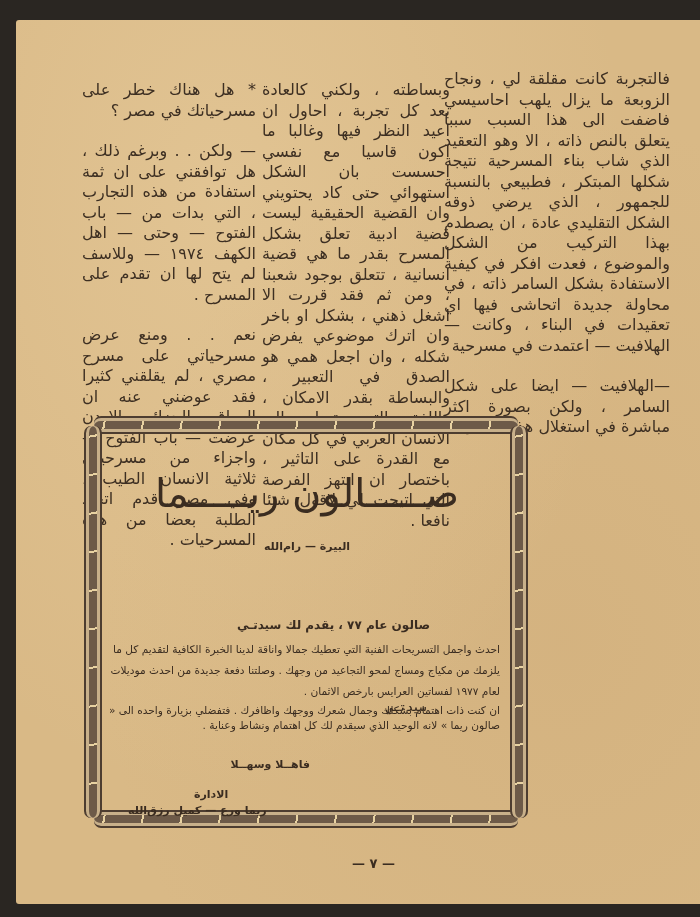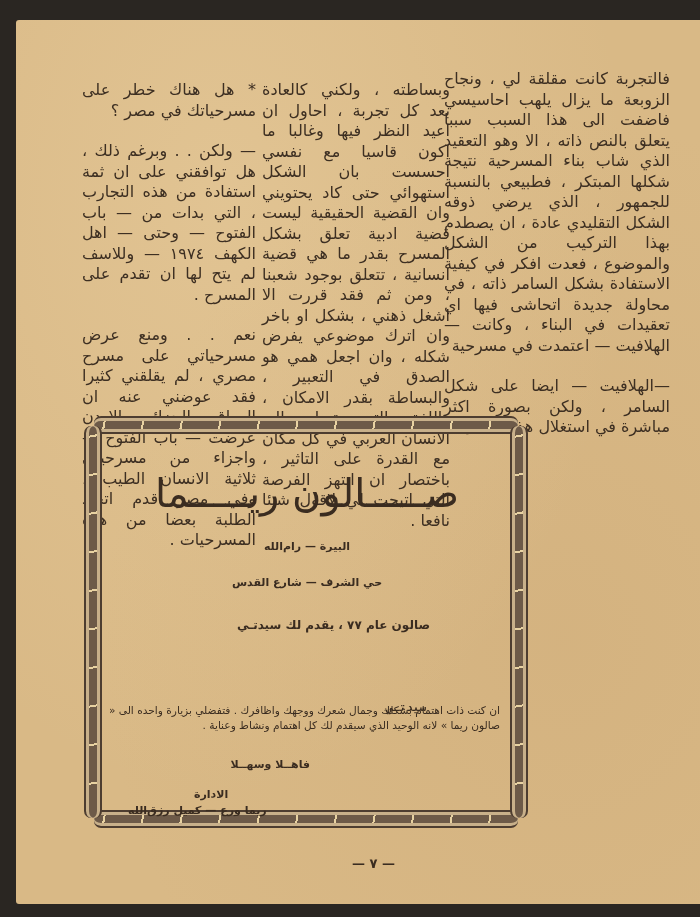--- a/index.html
+++ b/index.html
@@ -153,22 +153,22 @@
 
   <div class="ad">
     <div class="rope-h rope-top"></div>
     <div class="rope-h rope-bottom"></div>
     <div class="rope-v rope-left"></div>
     <div class="rope-v rope-right"></div>
 
     <div class="ad-inner">
       <div class="ad-title">صـــــالون ريـــــما</div>
       <div class="ad-loc1">البيرة — رام‌الله</div>
-      <div class="ad-loc2">حي الشرف — شارع القدس</div>
       <div class="ad-heading">صالون عام ٧٧ ، يقدم لك سيدتـي</div>
+      <div class="ad-p1">احدث واجمل التسريحات الفنية التي تعطيك جمالا واناقة لدينا الخبرة الكافية لتقديم كل ما يلزمك من مكياج ومساج لمحو التجاعيد من وجهك . وصلتنا دفعة جديدة من احدث موديلات لعام ١٩٧٧ لفساتين العرايس بارخص الاثمان .</div>
       <div class="ad-sitti">سيدتـي</div>
       <div class="ad-p2">ان كنت ذات اهتمام بشكلك وجمال شعرك ووجهك واظافرك . فتفضلي بزيارة واحده الى « صالون ريما » لانه الوحيد الذي سيقدم لك كل اهتمام ونشاط وعناية .</div>
       <div class="ad-welcome">فاهــلا وسهــلا</div>
       <div class="ad-mgmt">الادارة</div>
       <div class="ad-names">ريما ورع — كميل رزق‌الله</div>
     </div>
   </div>
 
   <div class="page-num">— ٧ —</div>
 </div>

